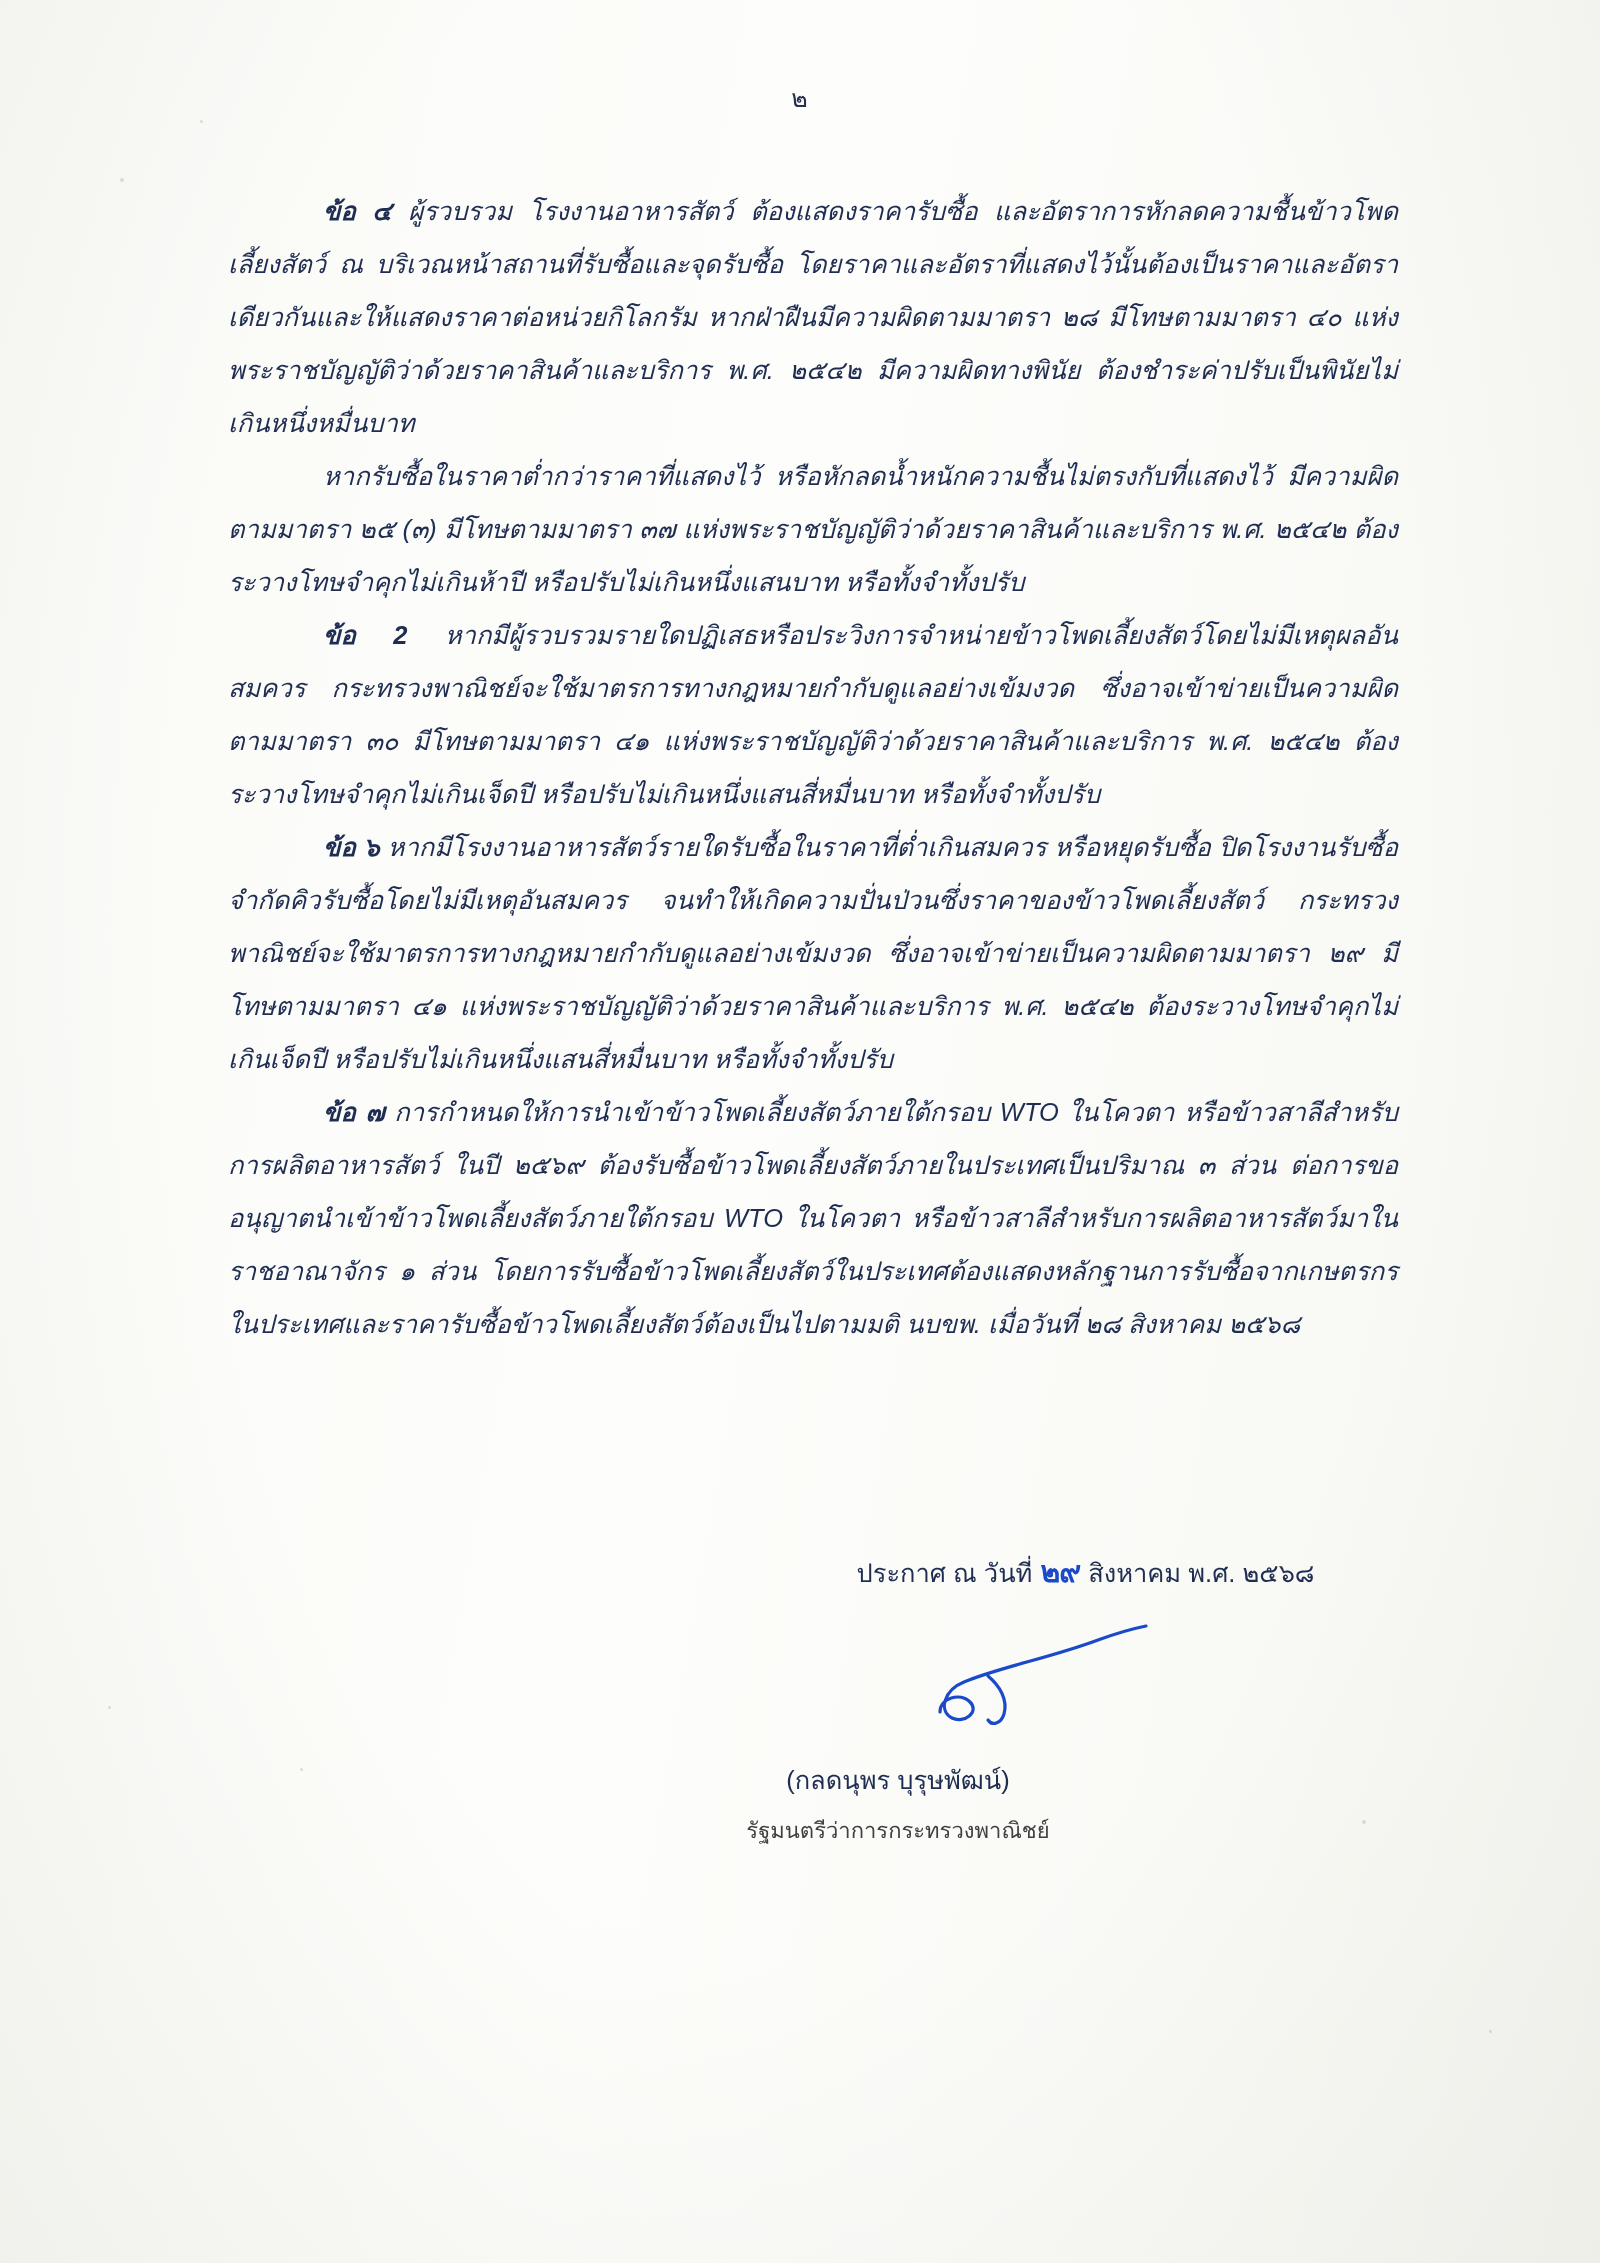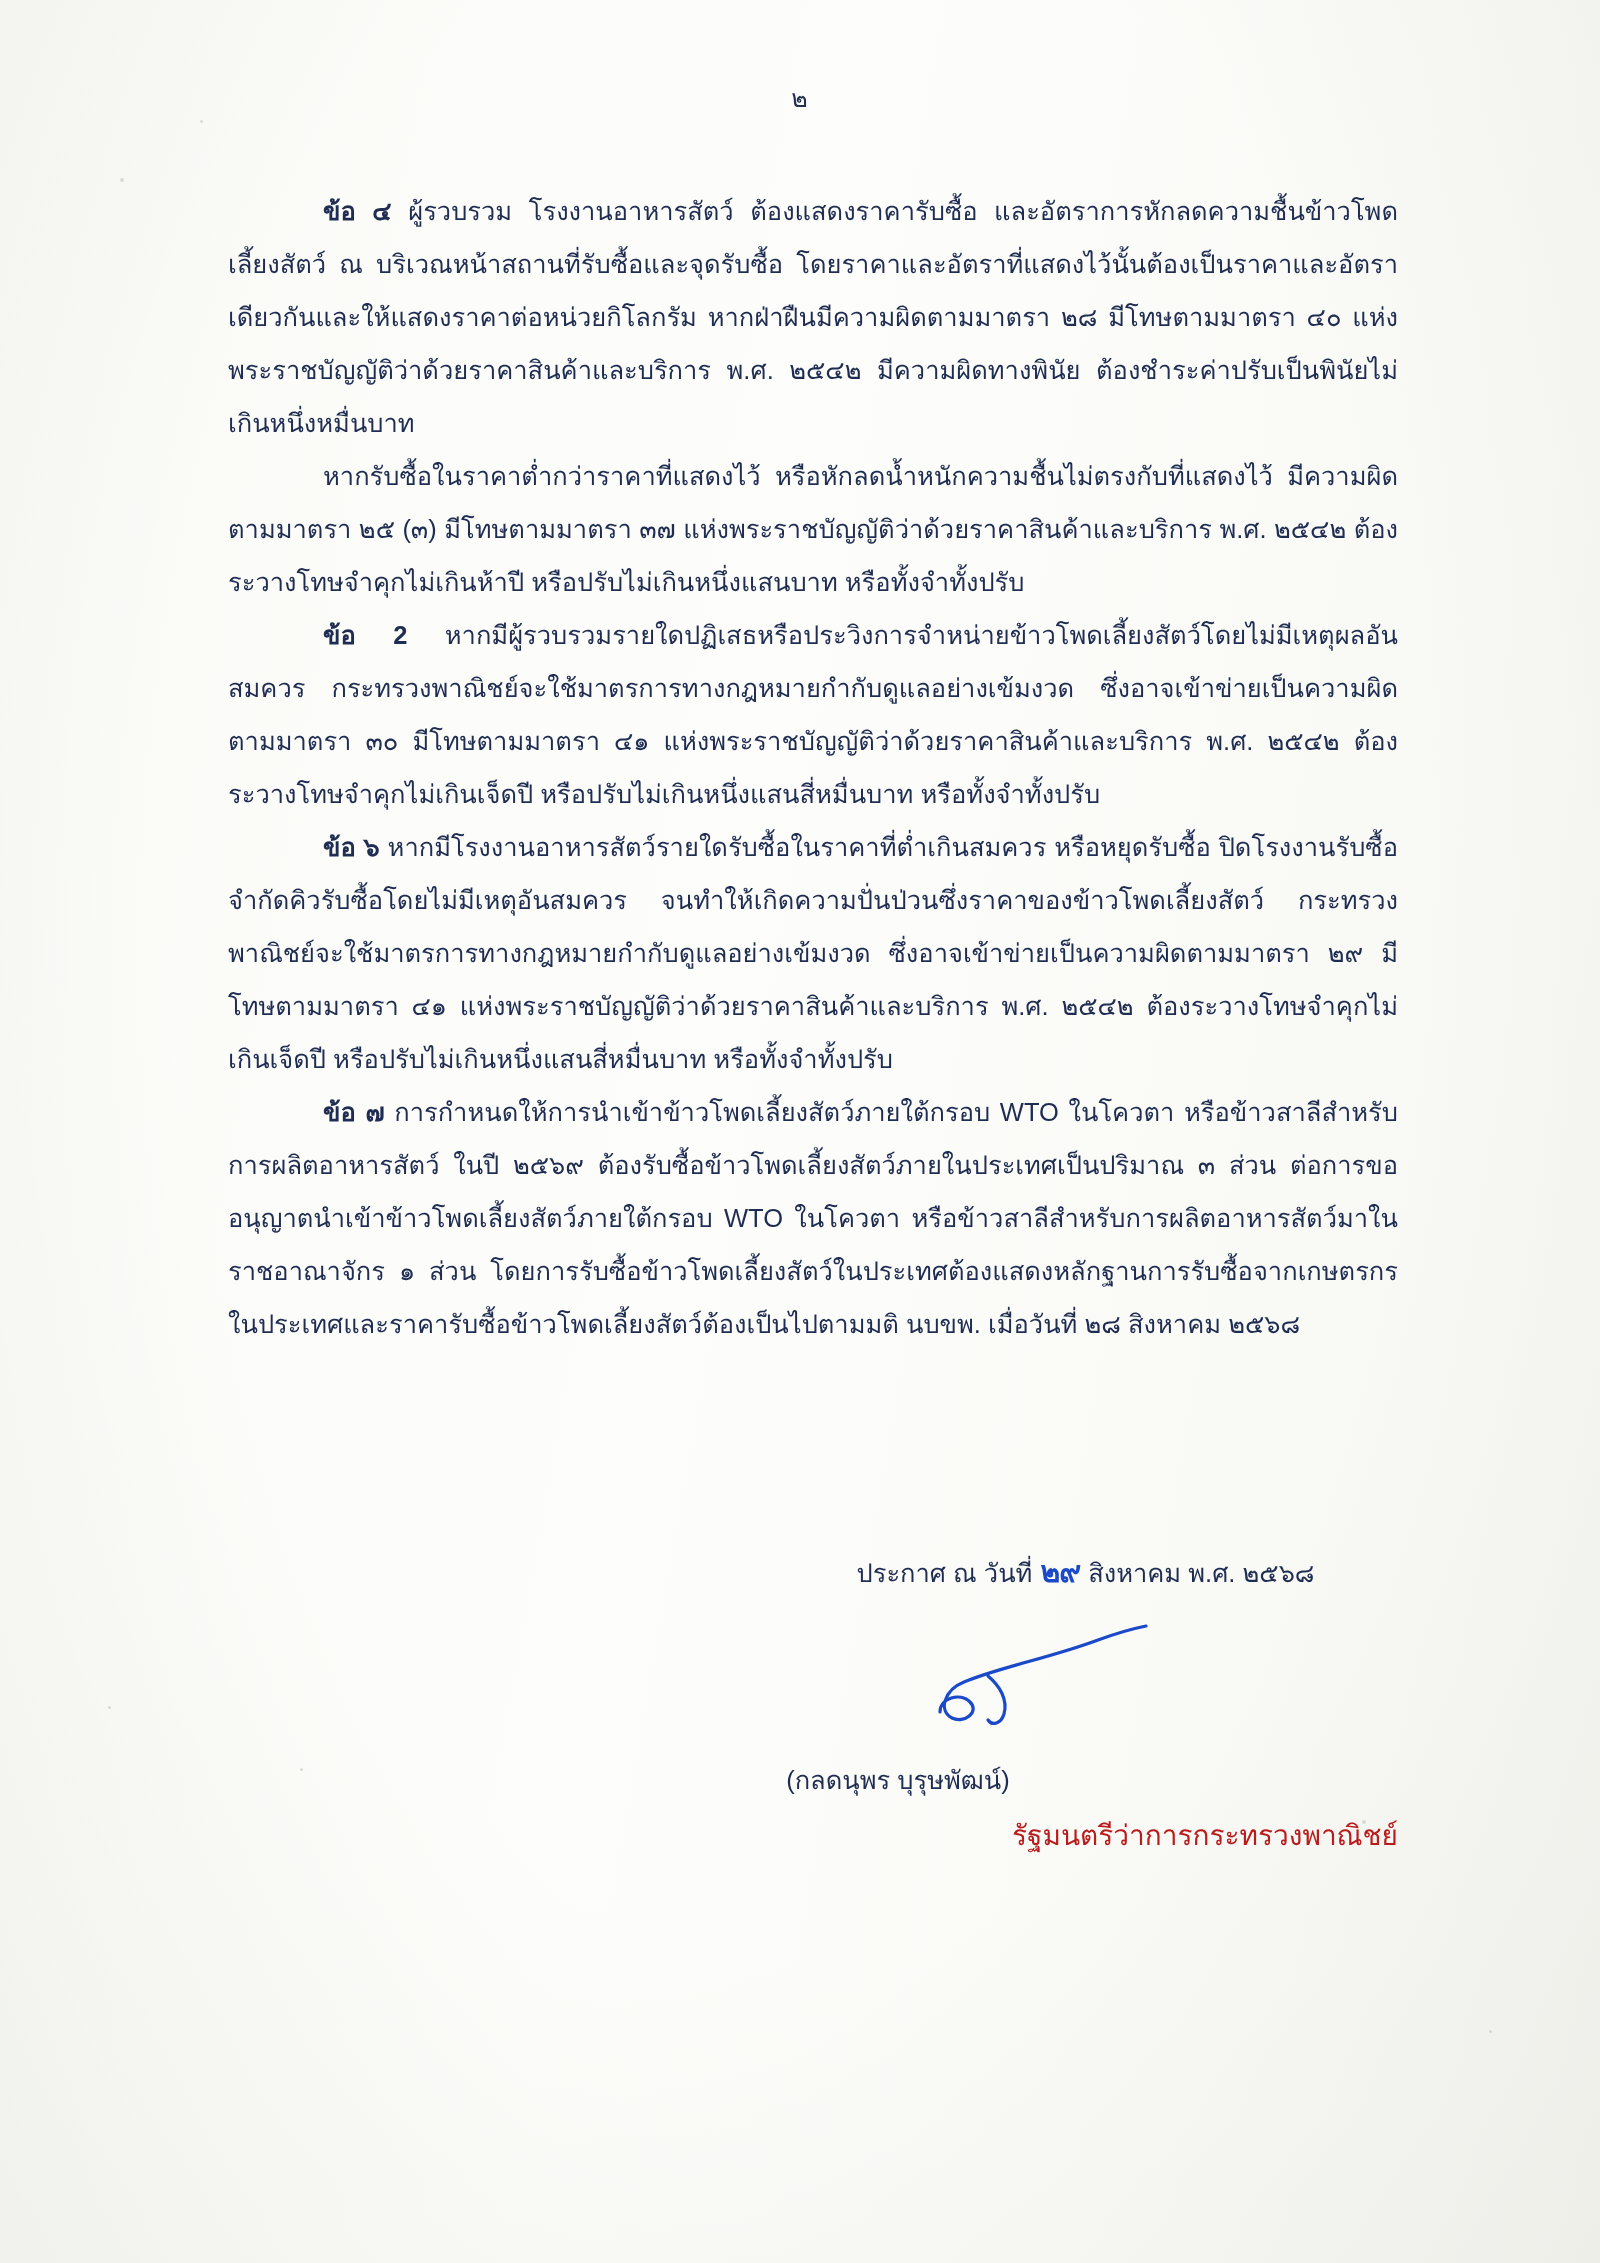--- a/index.html
+++ b/index.html
@@ -45,20 +45,21 @@
   .doc-body {
     position: absolute;
     top: 185px;
     left: 228px;
     width: 1170px;
     color: #1f2d52;
     font-size: 25.5px;
     line-height: 53px;
     text-align: justify;
     text-justify: inter-word;
+    font-style: italic;
   }
   .para {
     margin: 0 0 0 0;
     text-indent: 95px;
   }
   .clause-label {
     font-weight: bold;
   }
   .sign-line {
     position: absolute;
@@ -96,23 +97,23 @@
     font-size: 25.5px;
     text-align: center;
     padding-left: 170px;
     box-sizing: border-box;
   }
   .signer-title {
     position: absolute;
     top: 1813px;
     left: 228px;
     width: 1170px;
-    color: #b91c1c;
-    font-size: 28px;
-    text-align: right;
+    color: #404040;
+    font-size: 22px;
+    text-align: center;
     padding-left: 170px;
     box-sizing: border-box;
   }
 </style>
 </head>
 <body>
 
 <div class="page">
 
   <div class="paper-tint"></div>

